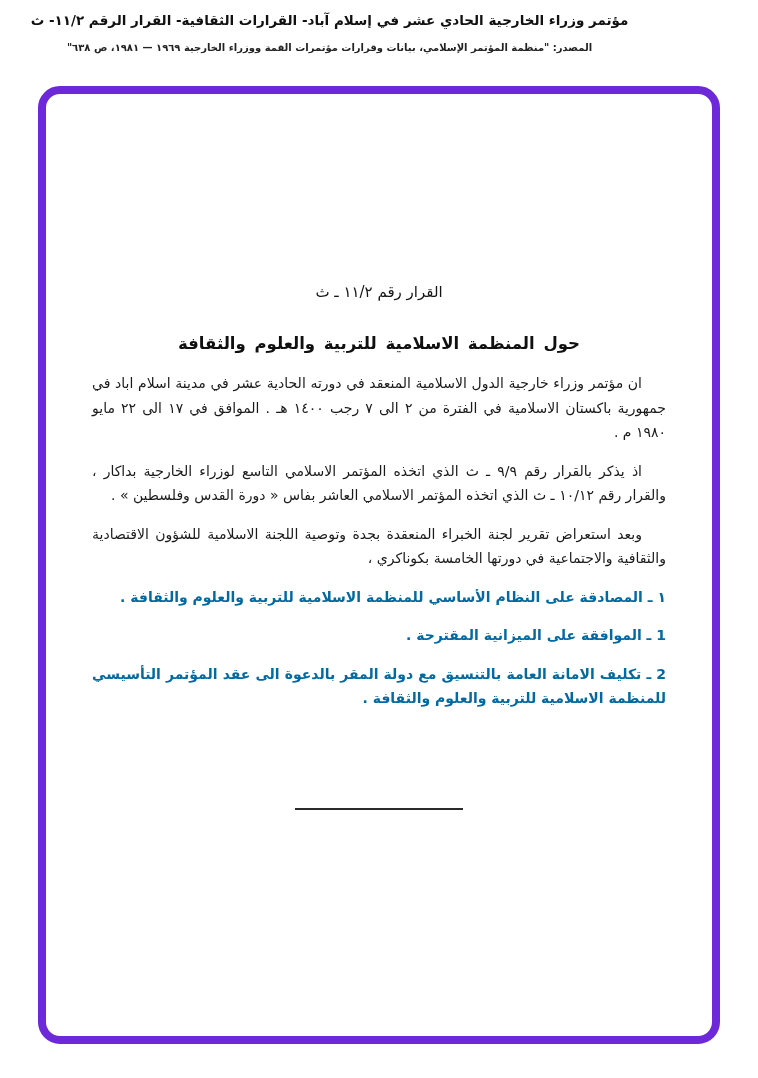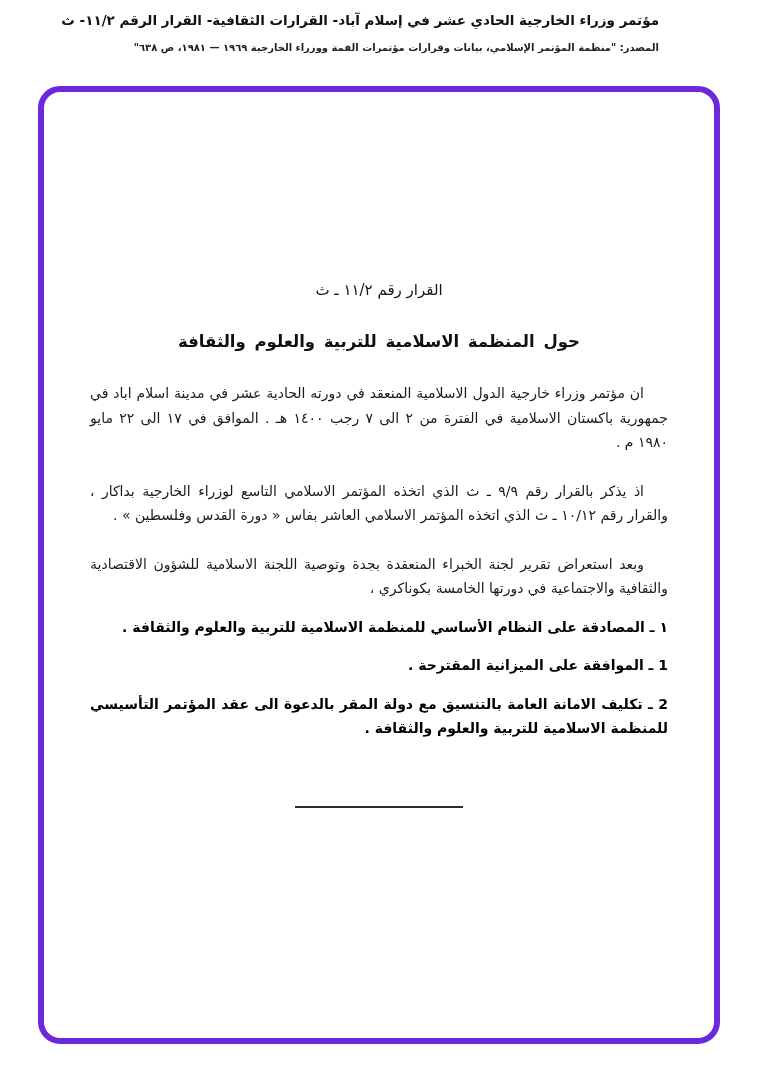--- a/index.html
+++ b/index.html
@@ -12,20 +12,21 @@
     color: #1a1a1a;
     position: relative;
     overflow: hidden;
   }
 
   .page-header {
     position: absolute;
     top: 12px;
     left: 0;
     width: 659px;
+    text-align: center;
     direction: rtl;
   }
   .page-header .line1 {
     font-size: 13.5px;
     font-weight: bold;
     letter-spacing: 0.2px;
     color: #111111;
   }
   .page-header .line2 {
     margin-top: 14px;
@@ -33,21 +34,21 @@
     font-weight: bold;
     color: #222222;
   }
 
   .green-frame {
     position: absolute;
     top: 86px;
     left: 38px;
     width: 682px;
     height: 958px;
-    border: 6px solid #6d28d9;
+    border: 8px solid #6d28d9;
     border-radius: 22px;
     background: #ffffff;
     box-sizing: border-box;
   }
 
   .doc-content {
     position: absolute;
     top: 0;
     left: 0;
     right: 0;
@@ -67,40 +68,40 @@
   .doc-subtitle {
     text-align: center;
     font-size: 16.5px;
     font-weight: bold;
     margin-top: 25px;
     color: #101010;
     word-spacing: 3px;
   }
 
   .doc-paragraph {
-    margin-top: 24px;
+    margin-top: 12px;
     text-align: justify;
     text-align-last: right;
     color: #1a1a1a;
   }
   .doc-paragraph.first { }
   .doc-paragraph.indent { text-indent: 24px; }
 
   .decision-intro {
     margin-top: 22px;
     text-align: right;
     color: #1a1a1a;
   }
 
   .decision-item {
     margin-top: 5px;
     text-align: justify;
     text-align-last: right;
     font-weight: 600;
-    color: #000000;
+    color: #0369a1;
   }
 
   .closing-rule {
     position: absolute;
     top: 714px;
     left: 50%;
     transform: translateX(-50%);
     width: 168px;
     border-top: 2px solid #2a2a2a;
   }

